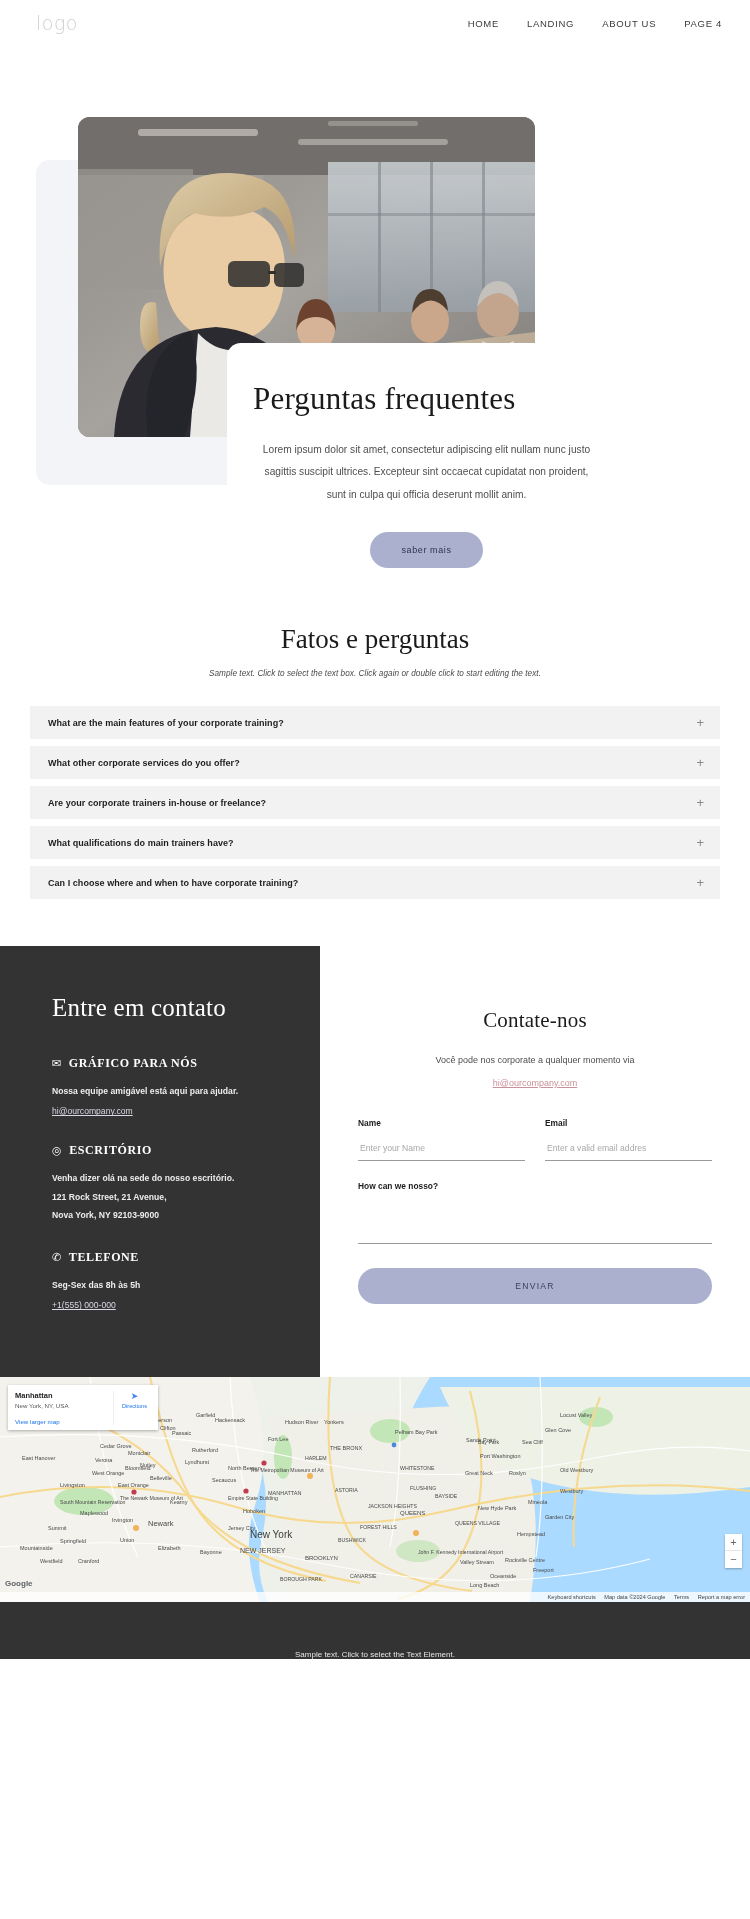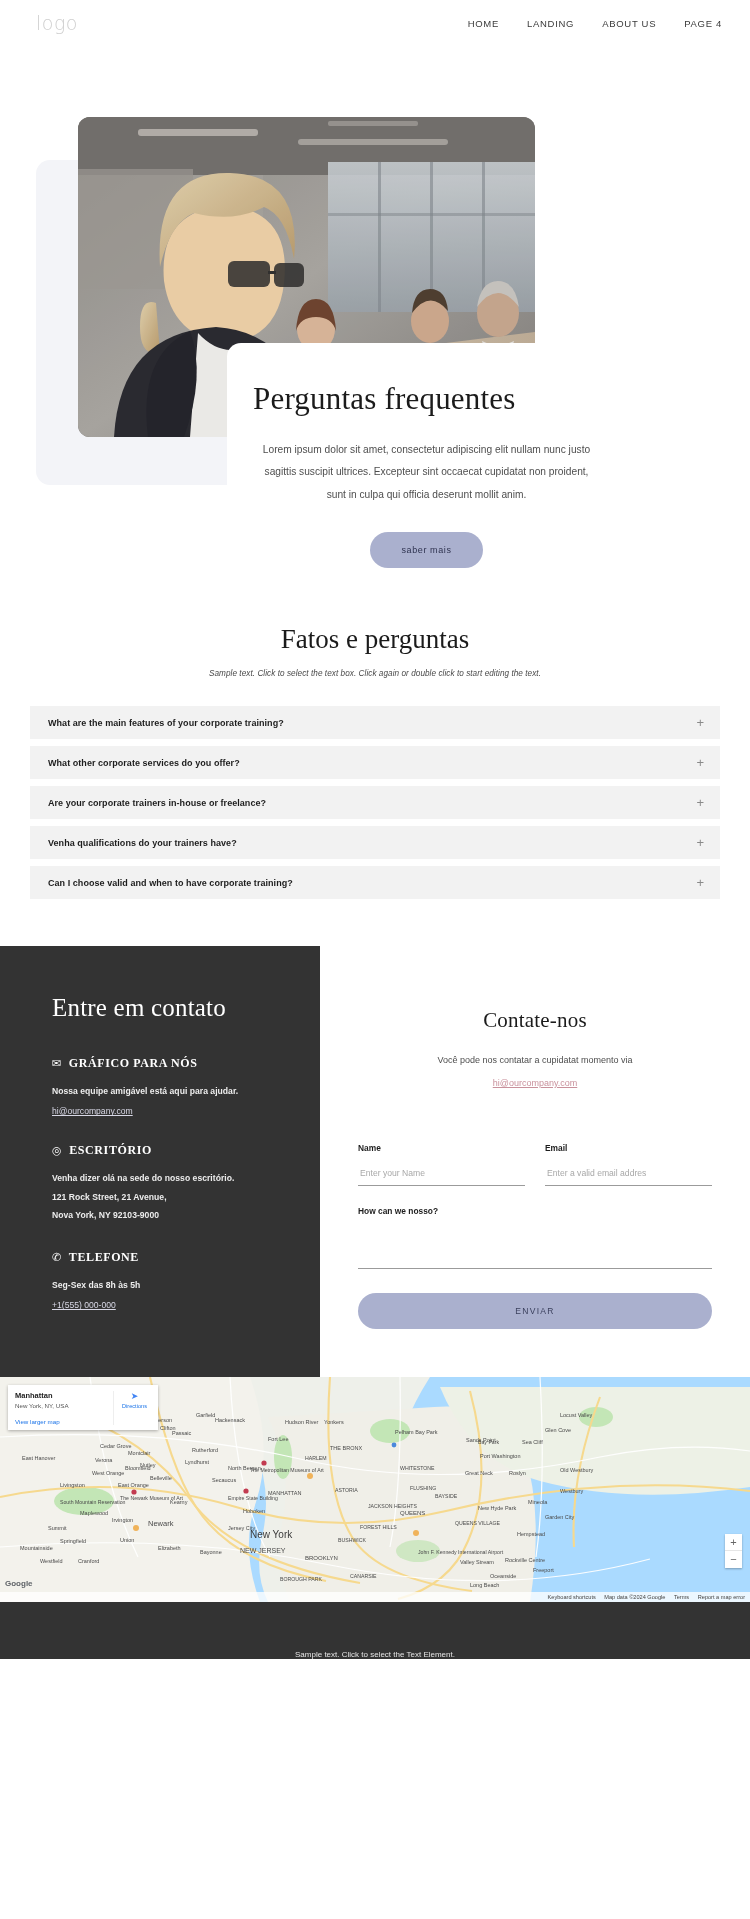--- a/index.html
+++ b/index.html
@@ -228,21 +228,20 @@
     margin-bottom: 30px;
   }
   .form-row { display: flex; gap: 20px; text-align: left; }
   .field { flex: 1; }
   .field label {
     display: block;
     font-size: 8.4px;
     font-weight: bold;
     color: #1d1d1d;
     margin-bottom: 9px;
-    margin-top: 25px;
   }
   .field input {
     width: 100%;
     border: none;
     border-bottom: 1px solid #9b9b9b;
     font-size: 8.6px;
     color: #2c2c2c;
     padding: 0 0 7px 2px;
     font-family: "Liberation Sans", sans-serif;
     background: transparent;
@@ -462,25 +461,25 @@
       </div>
       <div class="faq-item">
         <span class="faq-q">What other corporate services do you offer?</span>
         <span class="faq-plus">+</span>
       </div>
       <div class="faq-item">
         <span class="faq-q">Are your corporate trainers in-house or freelance?</span>
         <span class="faq-plus">+</span>
       </div>
       <div class="faq-item">
-        <span class="faq-q">Venha qualifications do your trainers have?</span>
+        <span class="faq-q">What qualifications do main trainers have?</span>
         <span class="faq-plus">+</span>
       </div>
       <div class="faq-item">
-        <span class="faq-q">Can I choose valid and when to have corporate training?</span>
+        <span class="faq-q">Can I choose where and when to have corporate training?</span>
         <span class="faq-plus">+</span>
       </div>
     </div>
   </div>
 
   <div class="contact">
     <div class="contact-left">
       <h2>Entre em contato</h2>
 
       <div class="ct-block">
@@ -507,21 +506,21 @@
           <span class="gl">✆</span>
           <span>TELEFONE</span>
         </div>
         <div class="ct-line">Seg-Sex das 8h às 5h</div>
         <a class="ct-link">+1(555) 000-000</a>
       </div>
     </div>
 
     <div class="contact-right">
       <h2>Contate-nos</h2>
-      <div class="cr-sub">Você pode nos contatar a cupidatat momento via</div>
+      <div class="cr-sub">Você pode nos corporate a qualquer momento via</div>
       <a class="cr-mail">hi@ourcompany.com</a>
 
       <div class="form-row">
         <div class="field">
           <label>Name</label>
           <input type="text" placeholder="Enter your Name" style="">
         </div>
         <div class="field">
           <label>Email</label>
           <input type="text" placeholder="Enter a valid email addres" style="">

